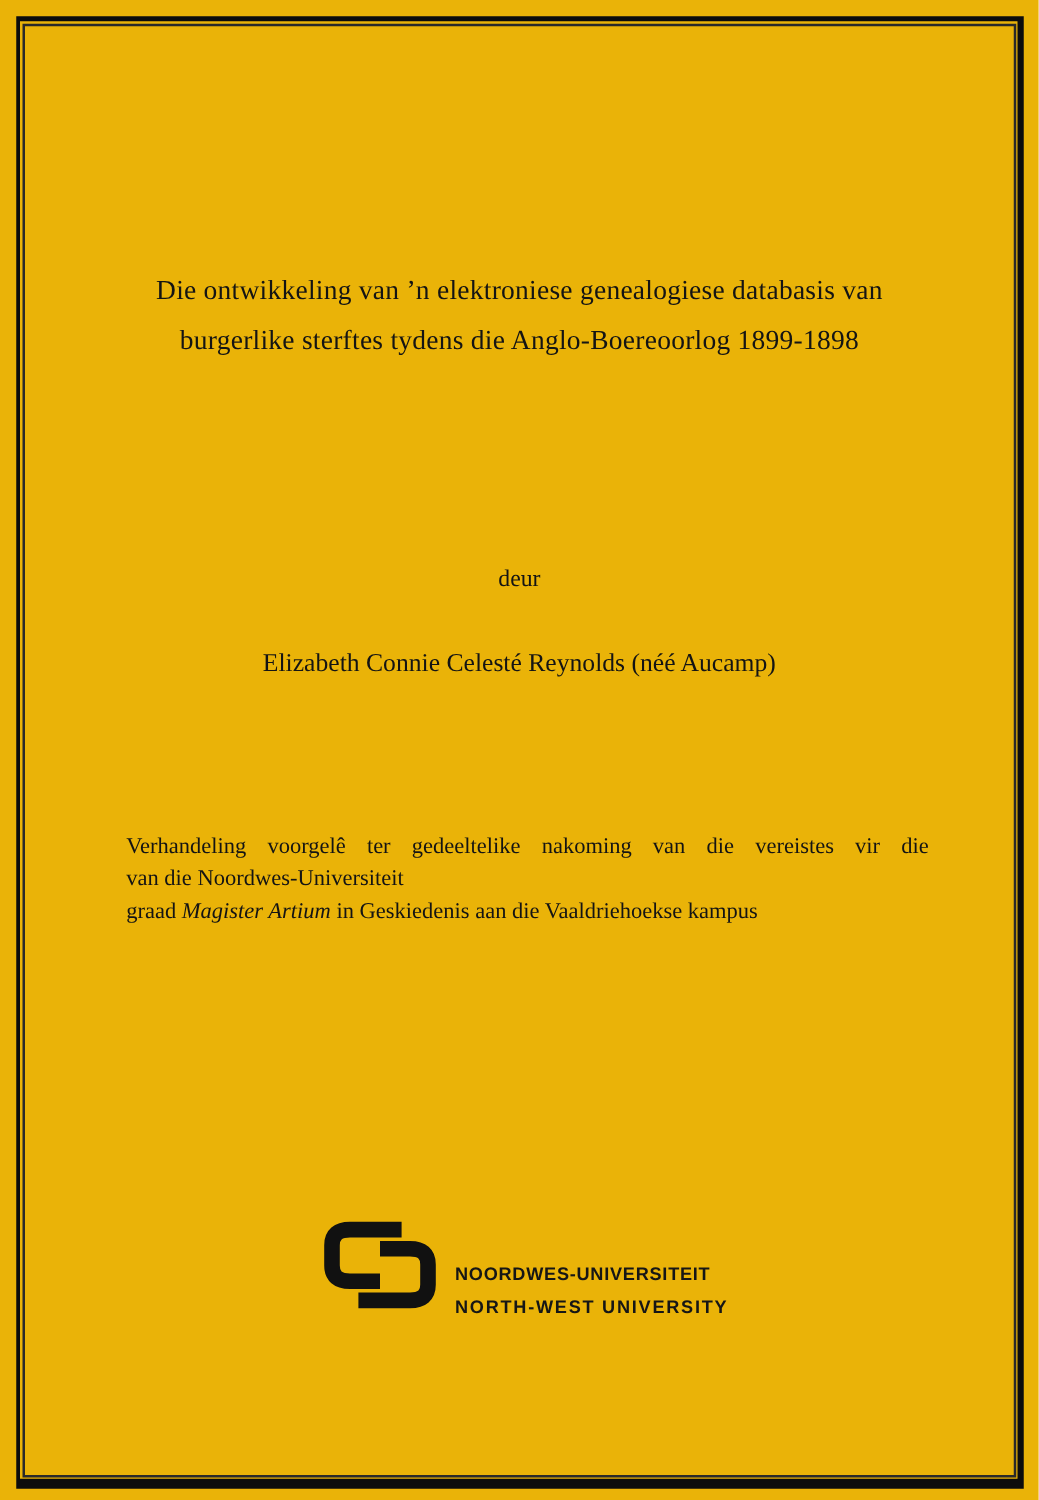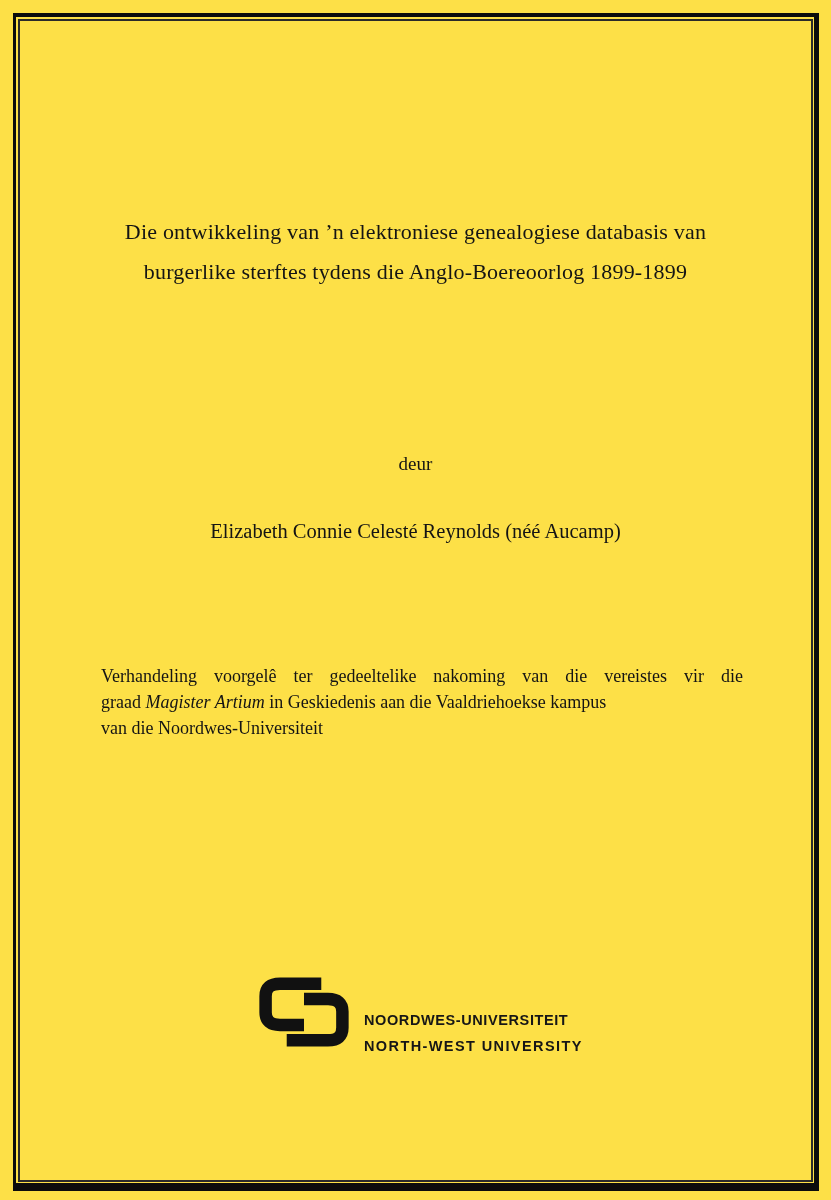--- a/index.html
+++ b/index.html
@@ -4,21 +4,21 @@
 <style>
   html, body {
     margin: 0;
     padding: 0;
     background: #ffffff;
   }
   .page {
     position: relative;
     width: 831px;
     height: 1200px;
-    background: #fde047;
+    background: #eab308;
     overflow: hidden;
     font-family: "Liberation Serif", "DejaVu Serif", serif;
     color: #141414;
   }
   
   .frame-outer {
     position: absolute;
     top: 13px; left: 13px; right: 12px; bottom: 9px;
     border-style: solid;
     border-color: #0c0c0c;
@@ -107,31 +107,31 @@
 </head>
 <body>
 
 <div class="page">
 
   <div class="frame-outer"></div>
   <div class="frame-inner"></div>
 
   <div class="title-block">
     <div>Die ontwikkeling van ’n elektroniese genealogiese databasis van</div>
-    <div>burgerlike sterftes tydens die Anglo-Boereoorlog 1899-1899</div>
+    <div>burgerlike sterftes tydens die Anglo-Boereoorlog 1899-1898</div>
   </div>
 
   <div class="byline">deur</div>
 
   <div class="author">Elizabeth Connie Celesté Reynolds (néé Aucamp)</div>
 
   <div class="statement">
     <div class="justified">Verhandeling voorgelê ter gedeeltelike nakoming van die vereistes vir die</div>
+    <div>van die Noordwes-Universiteit</div>
     <div><span>graad </span><span class="italic">Magister Artium</span><span> in Geskiedenis aan die Vaaldriehoekse kampus</span></div>
-    <div>van die Noordwes-Universiteit</div>
   </div>
 
 
   <svg class="logo-mark" viewBox="0 0 100 85" xmlns="http://www.w3.org/2000/svg" aria-hidden="true">
     <path d="M 68 13 H 25 Q 10 13 10 26 V 43 Q 10 56 25 56 H 50" fill="none" stroke="#111111" stroke-width="13"></path>
     <path d="M 32 72 H 75 Q 90 72 90 59 V 42 Q 90 29 75 29 H 50" fill="none" stroke="#111111" stroke-width="13"></path>
   </svg>
 
   <div class="logo-line logo-line2">NORTH-WEST UNIVERSITY</div>
   <div class="logo-line logo-line3">NOORDWES-UNIVERSITEIT</div>

